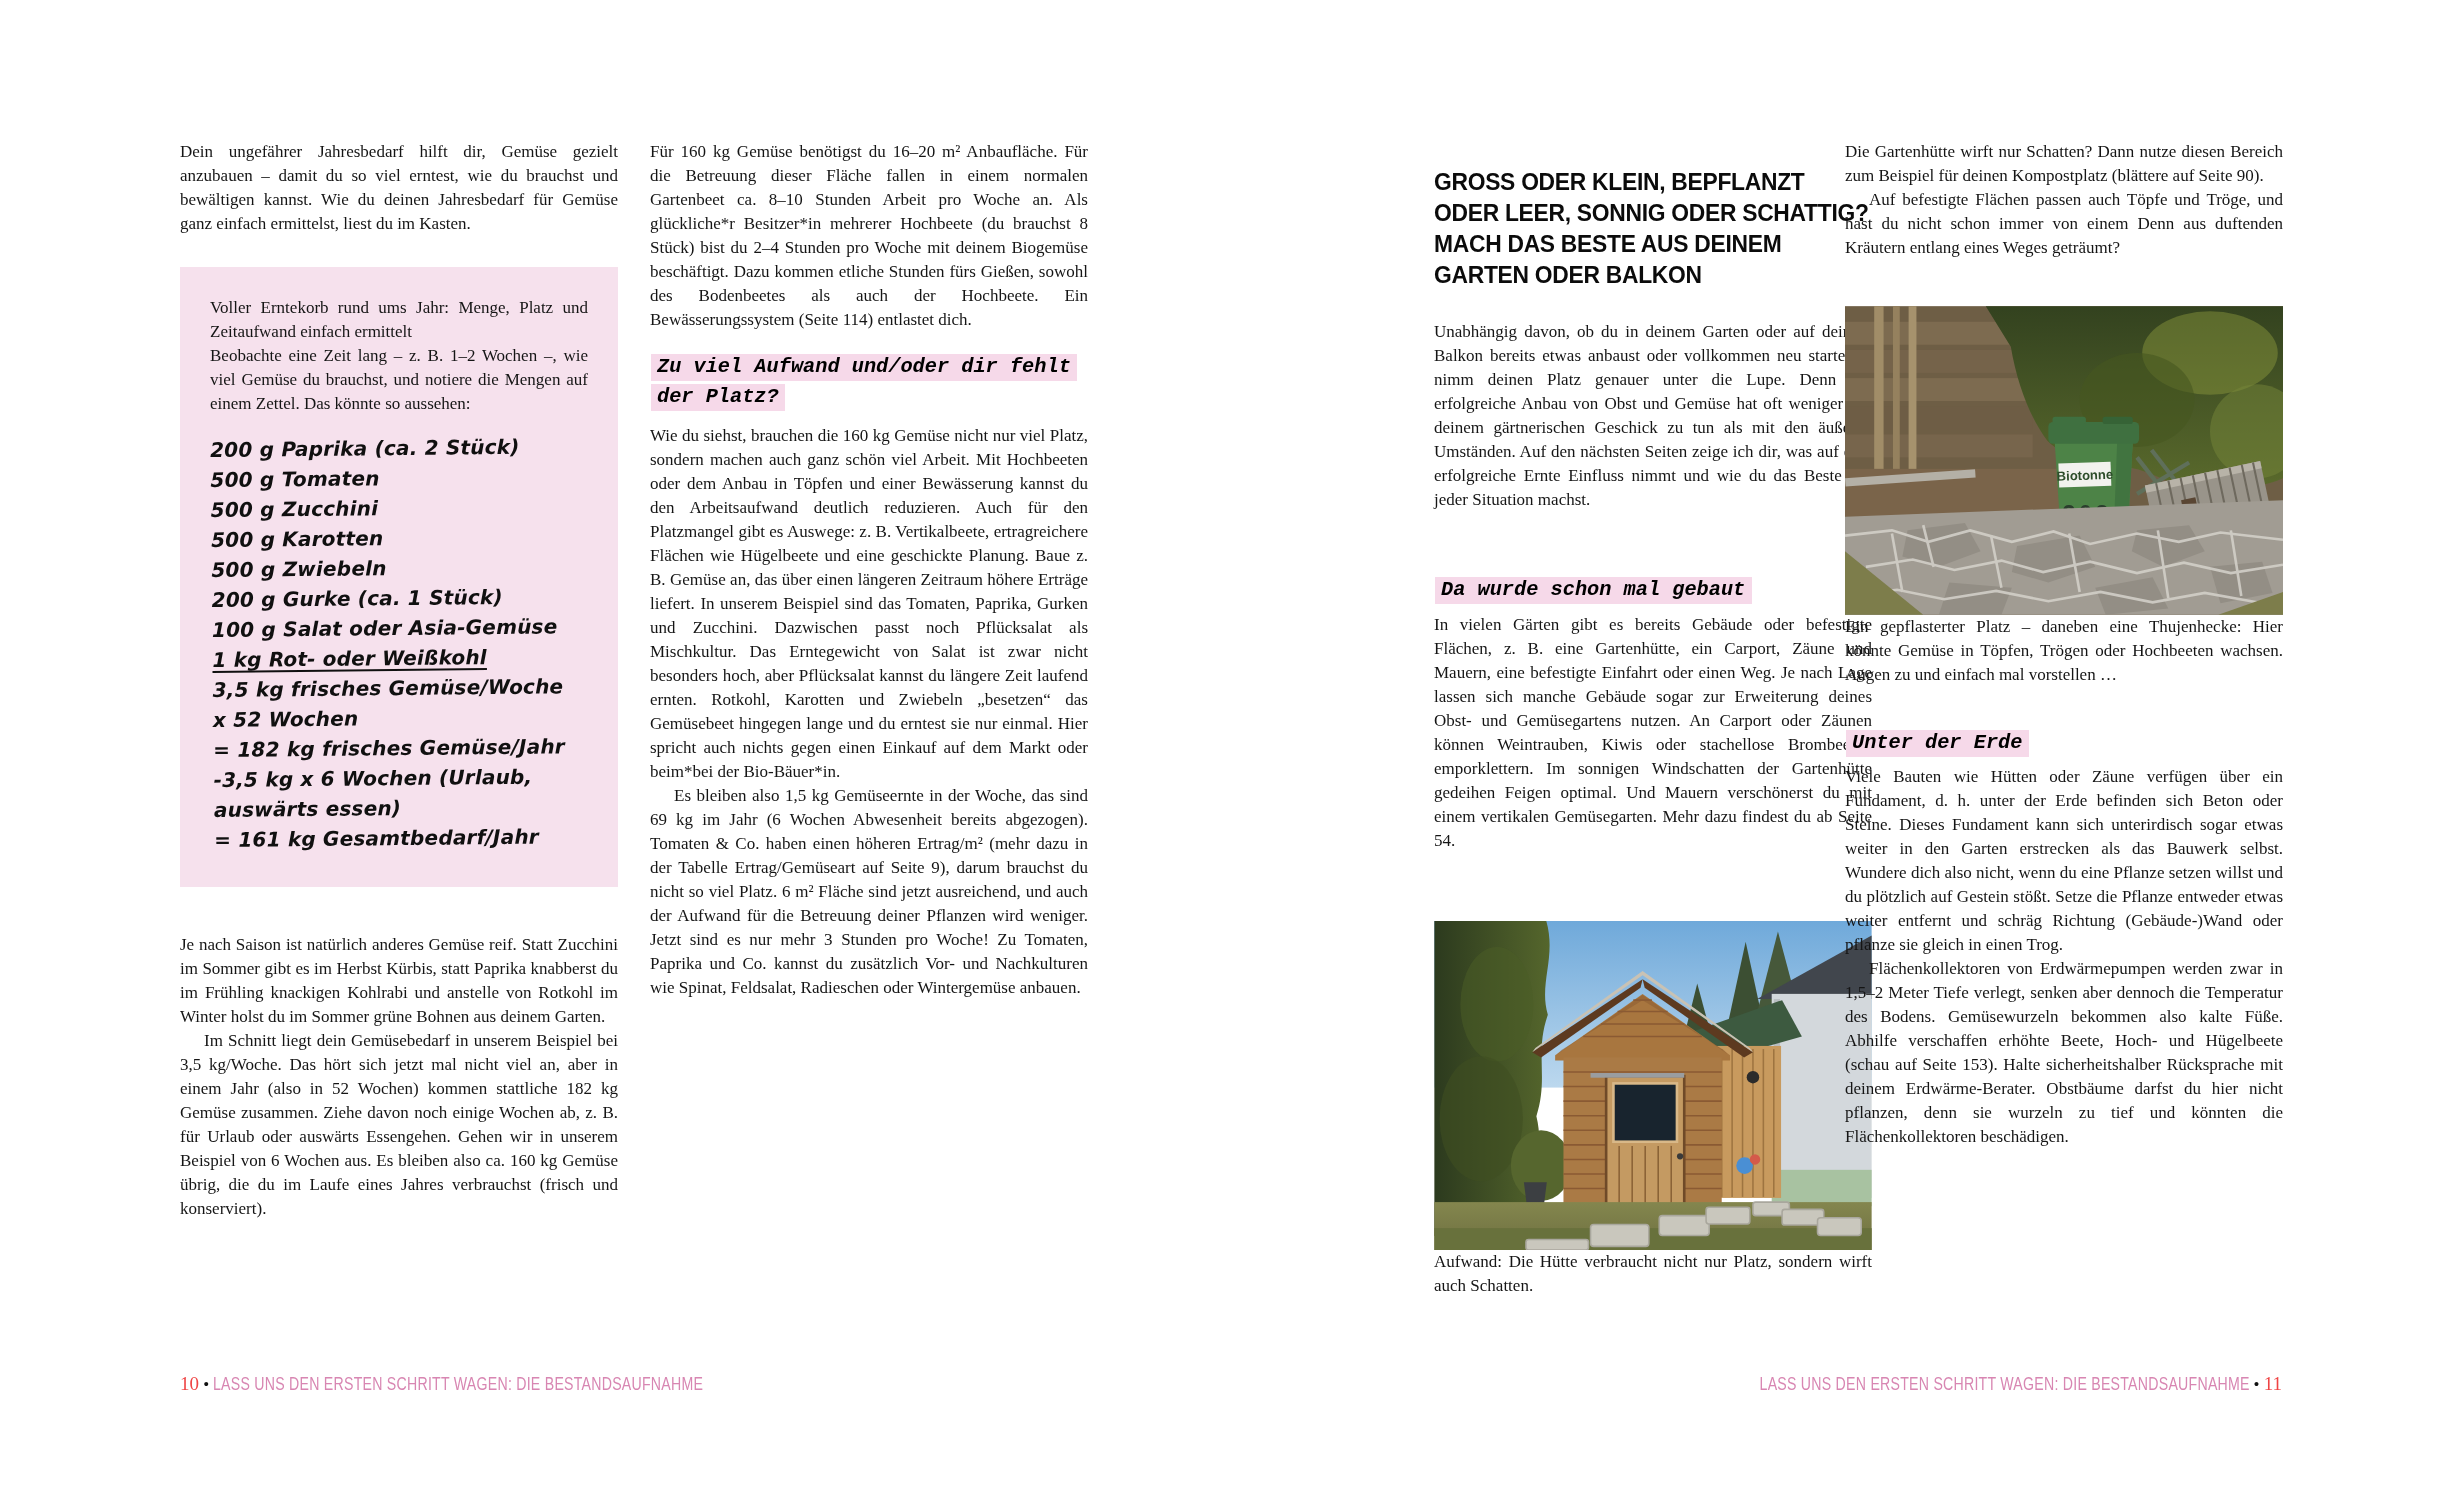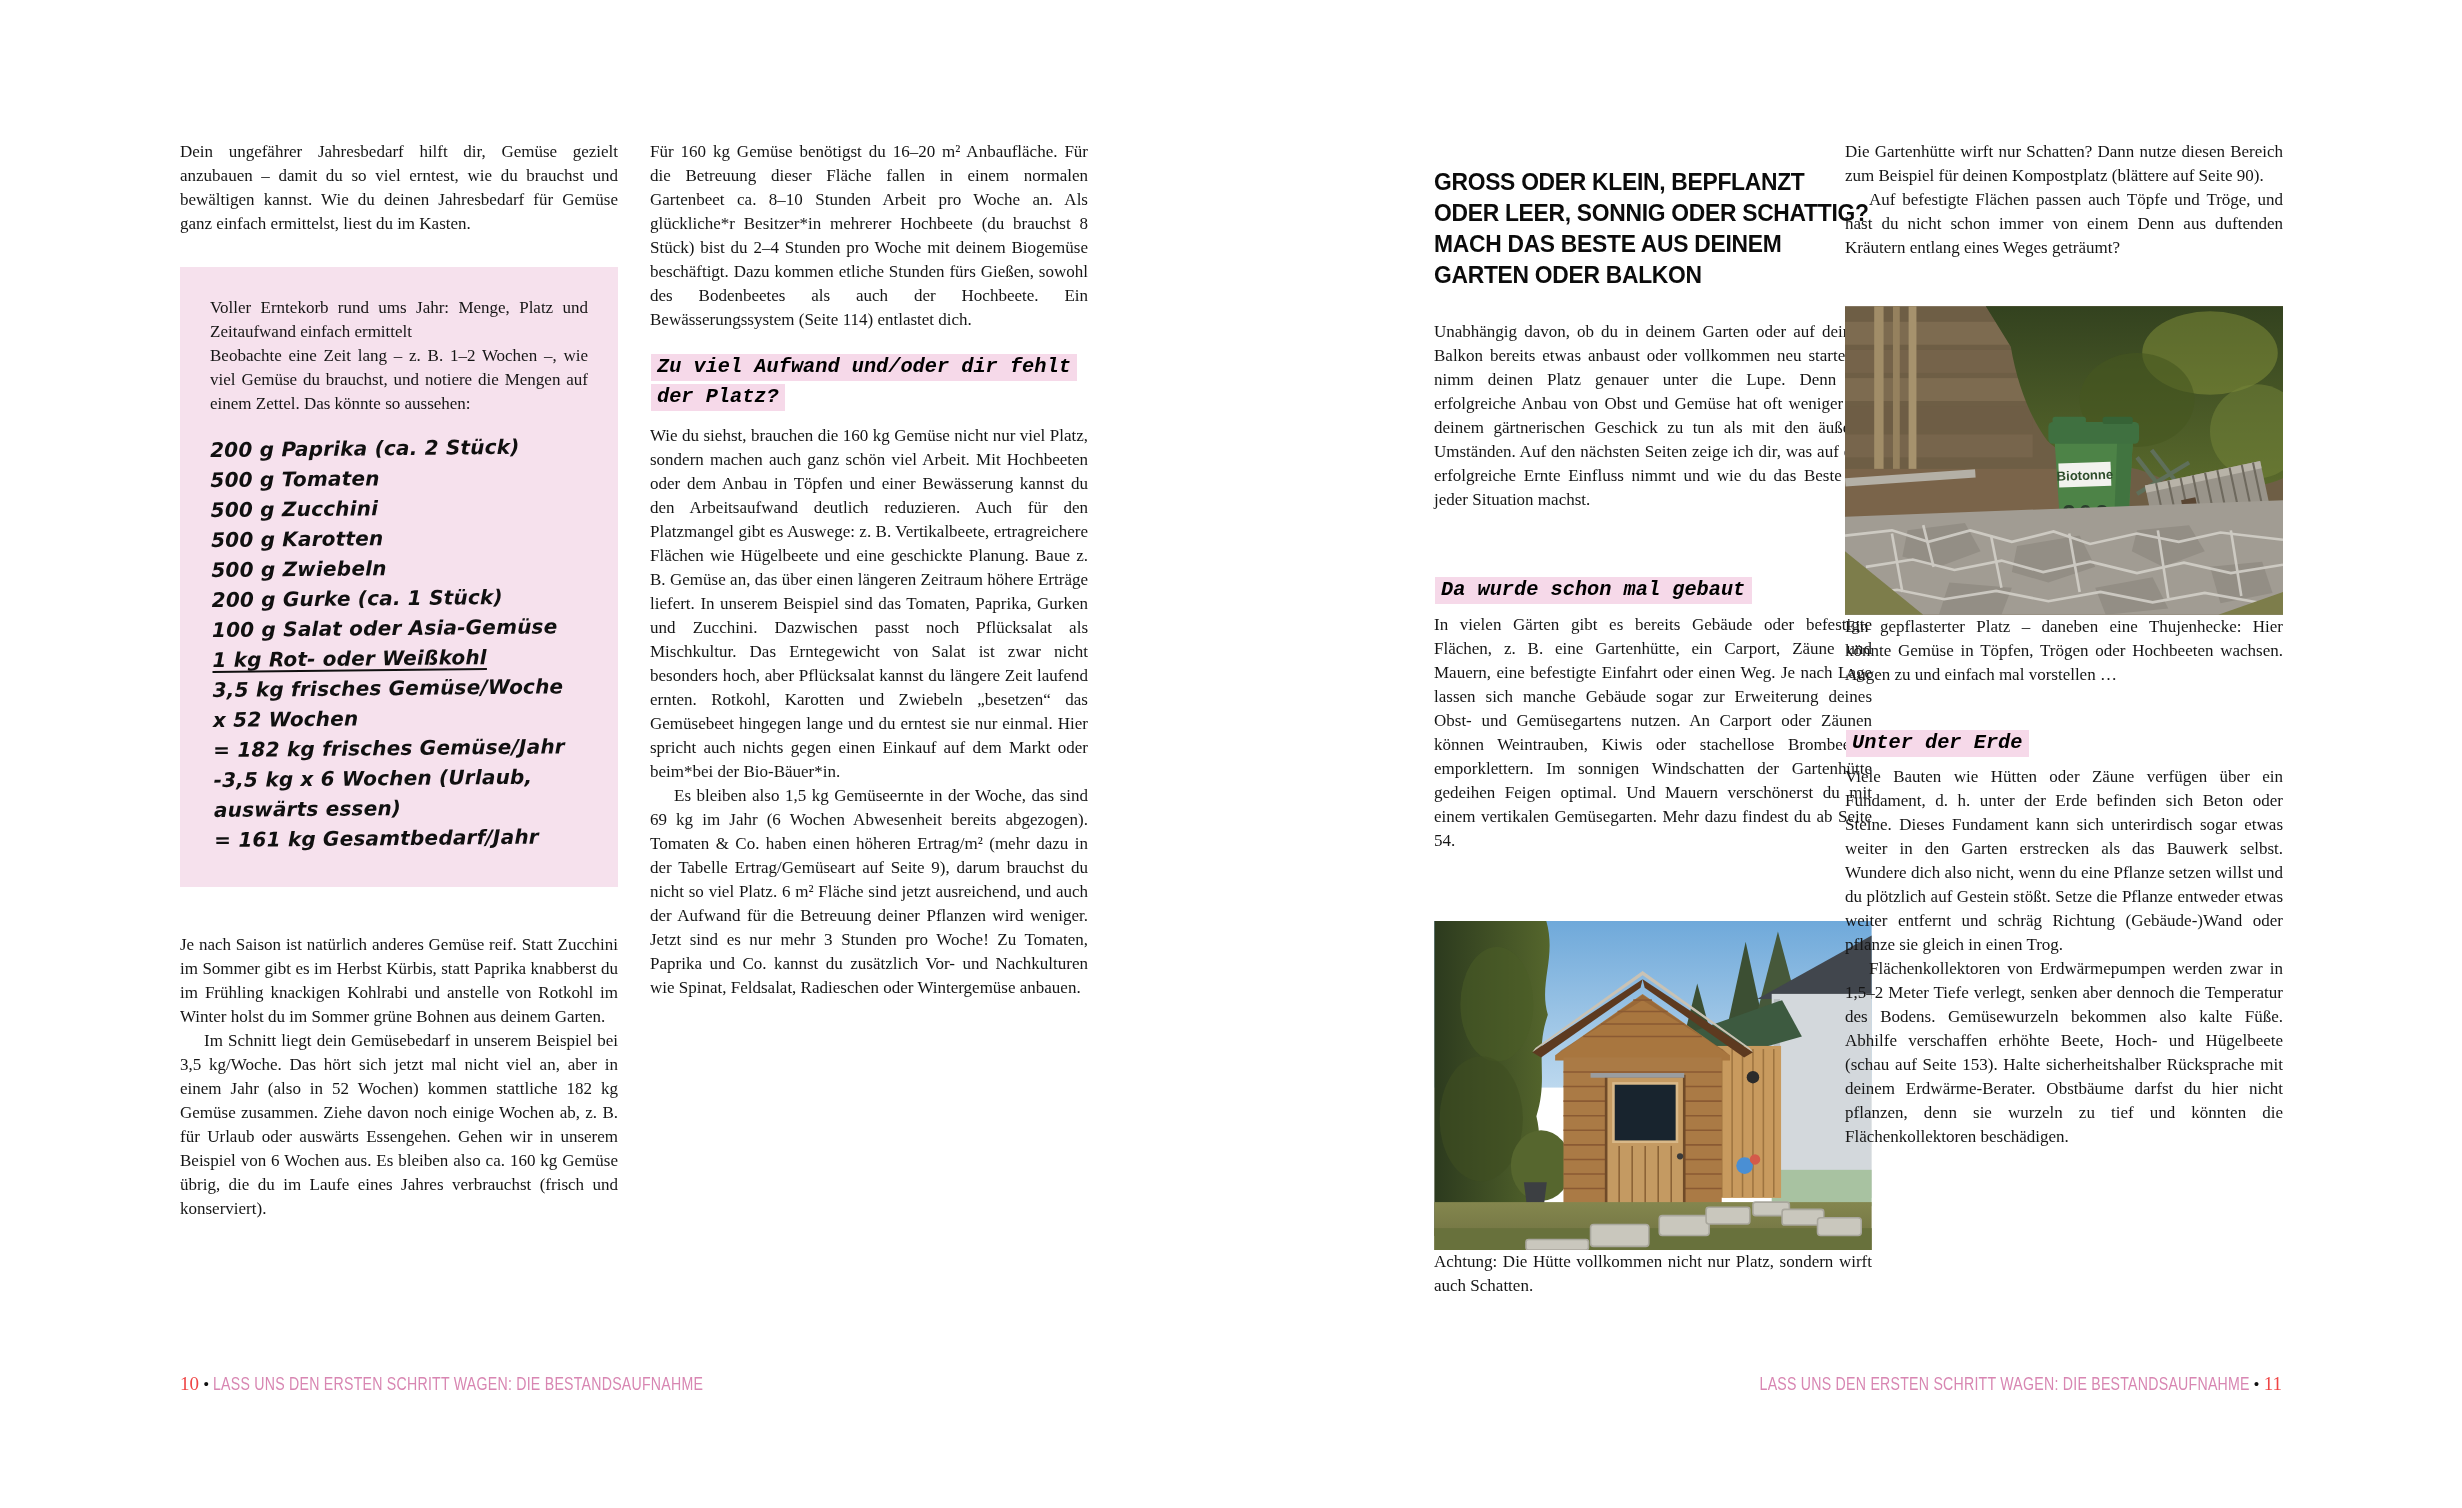--- a/index.html
+++ b/index.html
@@ -196,21 +196,21 @@
             <rect x="300" y="583" width="112" height="42" rx="6"></rect>
             <rect x="432" y="566" width="96" height="38" rx="6"></rect>
             <rect x="522" y="550" width="84" height="32" rx="5"></rect>
             <rect x="612" y="540" width="70" height="26" rx="5"></rect>
             <rect x="668" y="554" width="80" height="30" rx="5"></rect>
             <rect x="736" y="570" width="84" height="34" rx="6"></rect>
             <rect x="176" y="612" width="120" height="20" rx="5"></rect>
           </g>
         </svg>
       </div>
-      <p class="caption">Achtung: Die Hütte vollkommen nicht nur Platz, sondern wirft auch Schatten.</p>
+      <p class="caption">Aufwand: Die Hütte verbraucht nicht nur Platz, sondern wirft auch Schatten.</p>
     </div>
 
     <div class="col body" style="left:1845px">
       <p>Die Gartenhütte wirft nur Schatten? Dann nutze diesen Bereich zum Beispiel für deinen Kompostplatz (blättere auf Seite 90).</p>
       <p class="indent">Auf befestigte Flächen passen auch Töpfe und Tröge, und hast du nicht schon immer von einem Denn aus duftenden Kräutern entlang eines Weges geträumt?</p>
 
       <div class="photo-wrap" style="margin-top:46px">
         <svg width="438" height="309" viewBox="0 0 840 592">
           <defs>
             <linearGradient id="hedge2" x1="0" y1="0" x2="0" y2="1">

